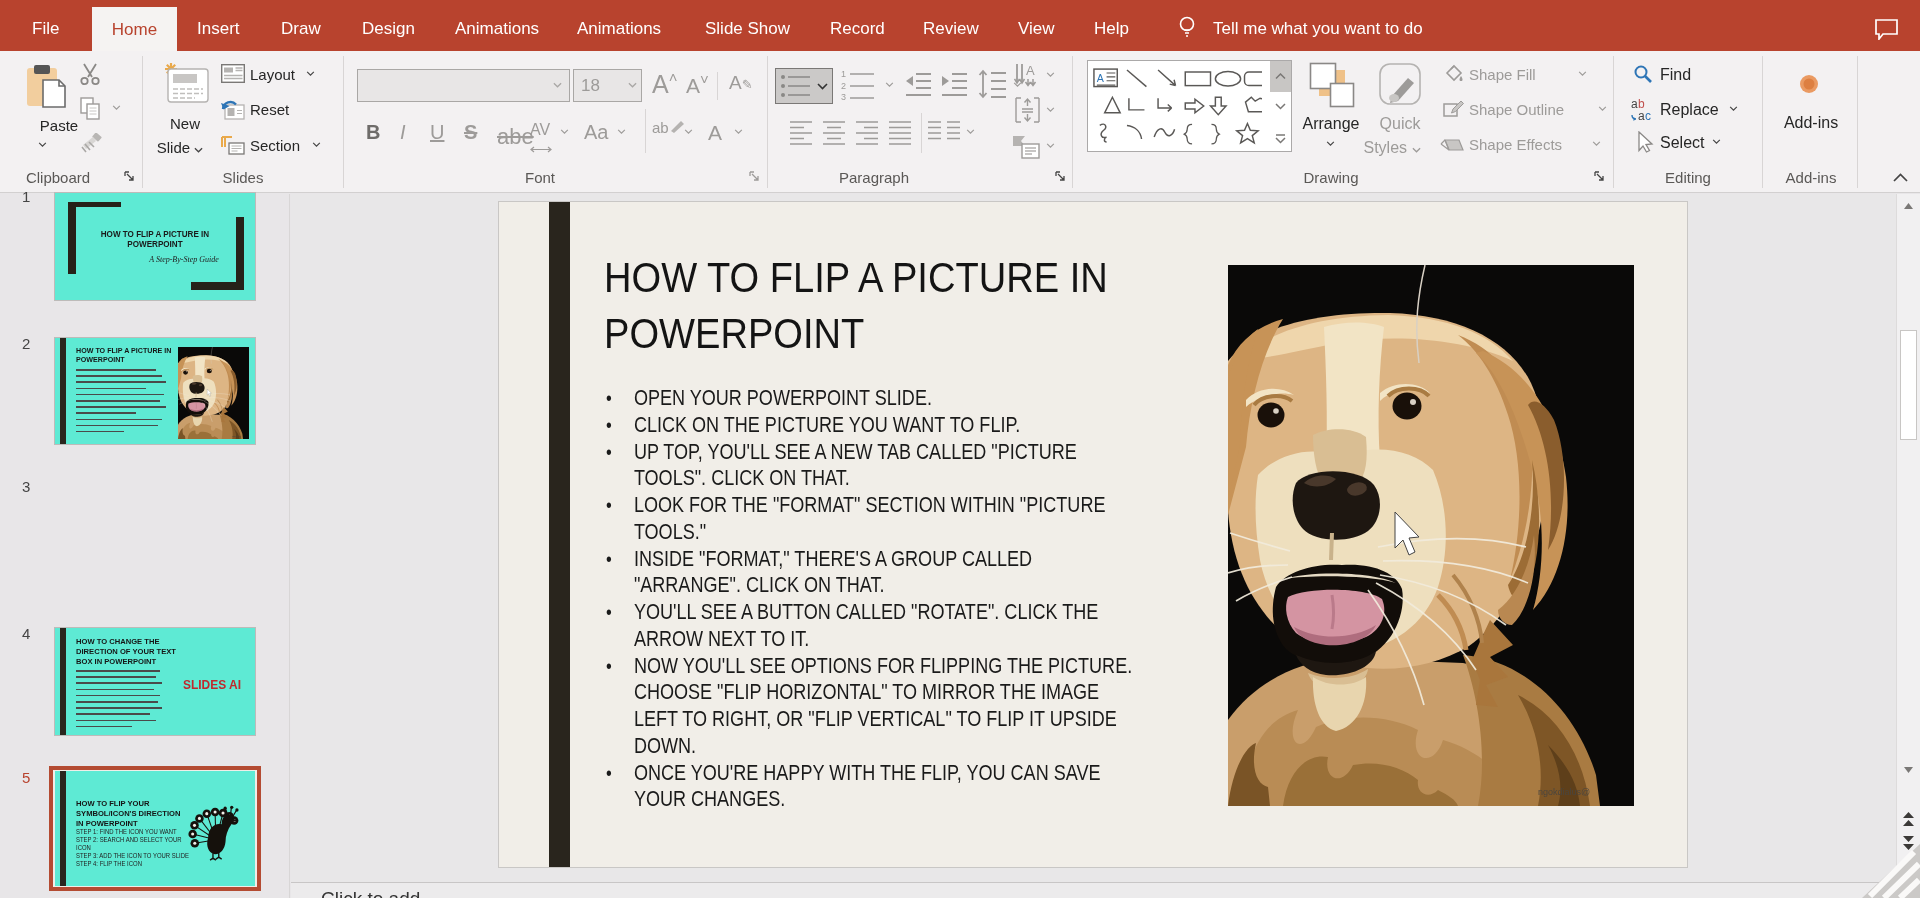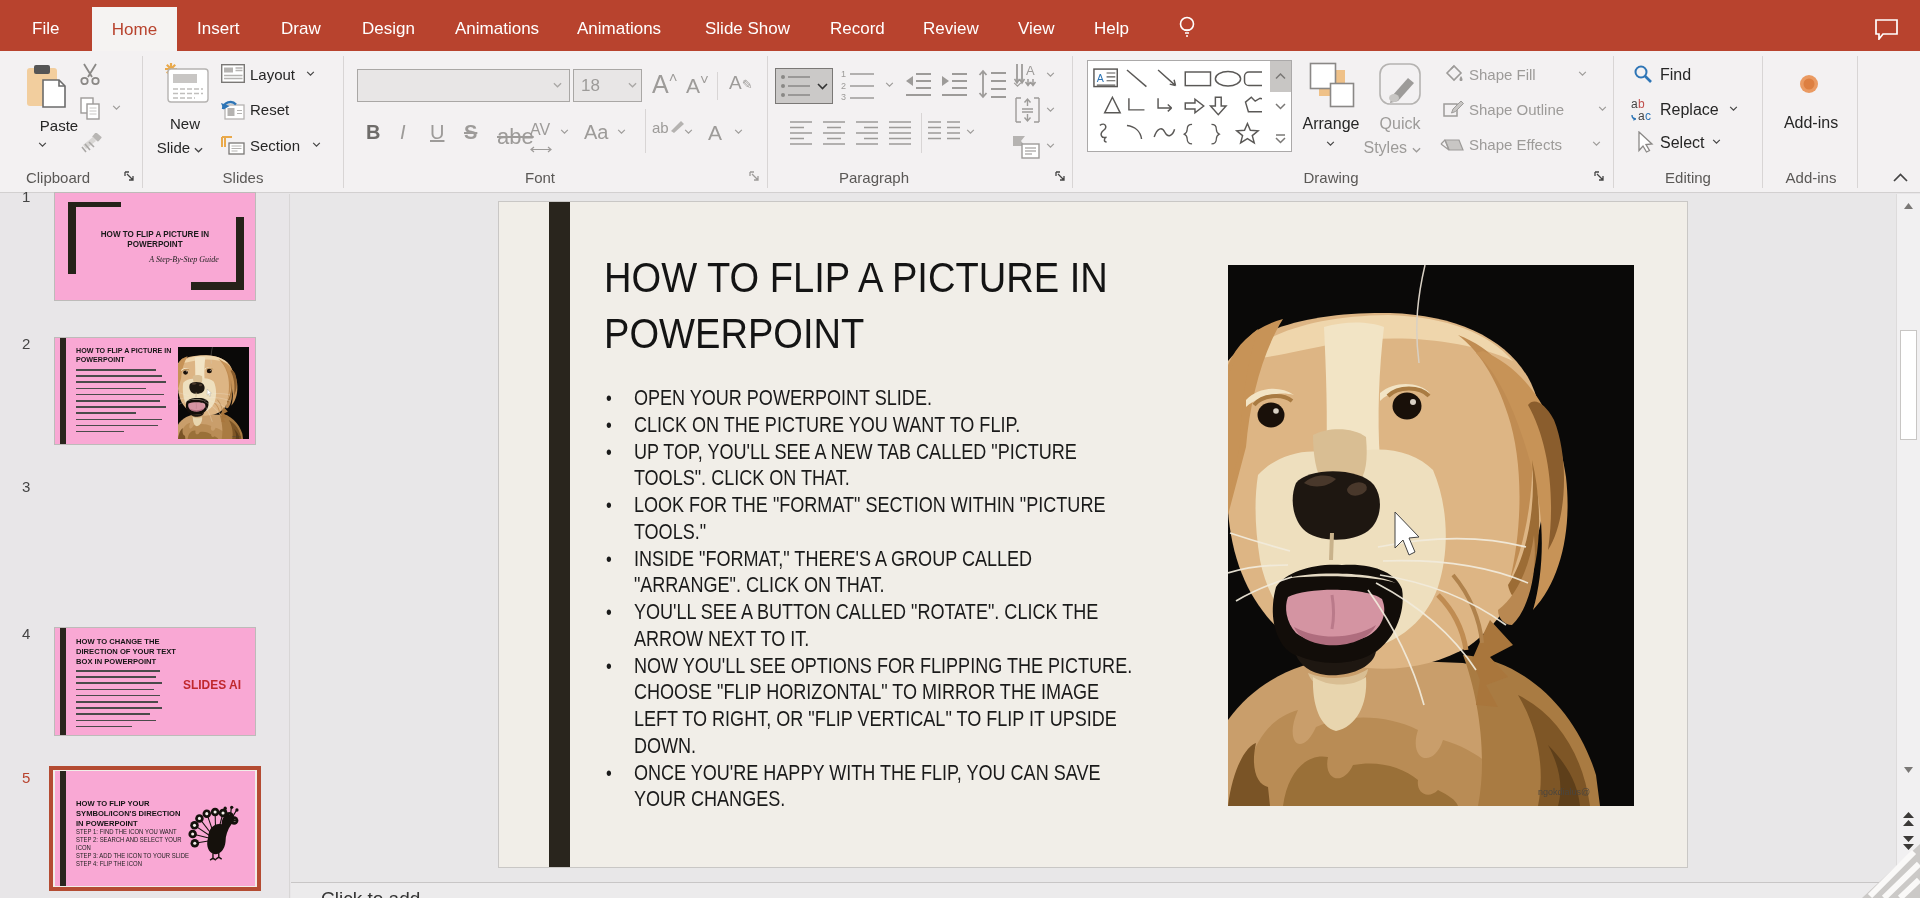--- a/index.html
+++ b/index.html
@@ -18,21 +18,21 @@
   .gsep { position:absolute; top:5px; height:132px; width:1px; background:#D8D5D5; }
   .glabel { position:absolute; top:118px; font-size:15px; color:#5A5856; width:200px; margin-left:-100px; text-align:center; }
   .launcher { position:absolute; width:12px; height:12px; }
   .btntext { position:absolute; font-size:15px; color:#262626; }
   .gray { color:#9D9B99; }
   .chev { position:absolute; width:9px; height:5px; }
 
   
   #leftpanel { position:absolute; left:0; top:194px; width:290px; height:704px; background:#E8E6E8; border-right:1px solid #D8D6D6; }
   .thumbnum { position:absolute; font-size:15px; color:#444; }
-  .thumb { position:absolute; left:54px; width:202px; background:#f9a8d4; border:1px solid #BDBBB9; overflow:hidden; }
+  .thumb { position:absolute; left:54px; width:202px; background:#5eead4; border:1px solid #BDBBB9; overflow:hidden; }
   .tbar { position:absolute; left:5px; top:0; width:6px; height:100%; background:#2A261E; }
   .mline { height:1.6px; background:#4A4A4A; margin-bottom:4.6px; }
 
   
   #canvas { position:absolute; left:291px; top:194px; width:1606px; height:704px; background:#E8E7E8; }
   #slide { position:absolute; left:207px; top:7px; width:1190px; height:667px; background:#F1EEE8; border:1px solid #C9C7C5; }
   #slidebar { position:absolute; left:50px; top:0; width:21px; height:665px; background:#29251D; }
   #title { position:absolute; left:105px; top:47px; width:900px; font-size:43px; line-height:56px; color:#141414; transform:scaleX(0.886); transform-origin:0 0; white-space:nowrap; }
   #bullets { position:absolute; left:107px; top:183px; width:760px; font-size:22px; line-height:26.75px; color:#1A1A1A; list-style:none; transform:scaleX(0.82); transform-origin:0 0; }
   #bullets li { position:relative; padding-left:34px; white-space:nowrap; }
@@ -50,20 +50,21 @@
     <div class="tab" style="left:197px;">Insert</div>
     <div class="tab" style="left:281px;">Draw</div>
     <div class="tab" style="left:362px;">Design</div>
     <div class="tab" style="left:455px;">Animations</div>
     <div class="tab" style="left:577px;">Animations</div>
     <div class="tab" style="left:705px;">Slide Show</div>
     <div class="tab" style="left:830px;">Record</div>
     <div class="tab" style="left:923px;">Review</div>
     <div class="tab" style="left:1018px;">View</div>
     <div class="tab" style="left:1094px;">Help</div>
+    <div class="tab" style="left:1213px;">Tell me what you want to do</div>
     <svg class="abs" style="left:1176px;top:15px;" width="22" height="24" viewBox="0 0 22 24">
       <circle cx="11" cy="9" r="6.5" fill="none" stroke="#fff" stroke-width="1.6"></circle>
       <path d="M8.5 15 h5 M9 18 h4 M10 21 h2" stroke="#fff" stroke-width="1.5" fill="none"></path>
     </svg>
     <svg class="abs" style="left:1875px;top:19px;" width="23" height="21" viewBox="0 0 23 21">
       <path d="M1 1 h21 v14 h-14 l-4 5 v-5 h-3 z" fill="none" stroke="#fff" stroke-width="1.7"></path>
     </svg>
   </div>
   <div id="hometab">Home</div>
 

